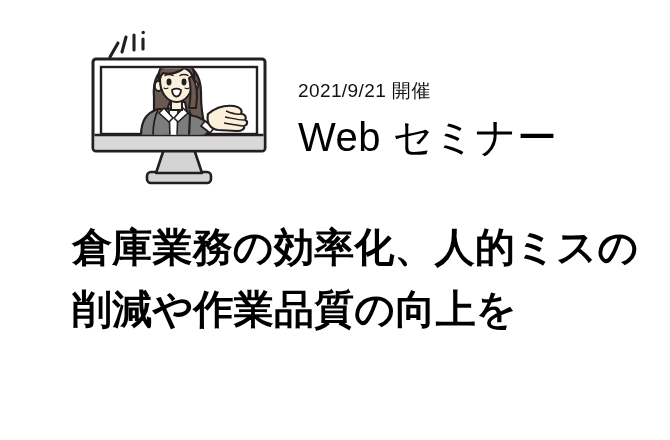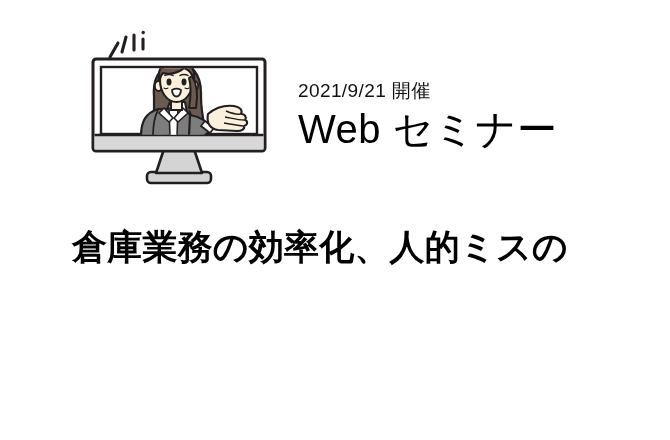--- a/index.html
+++ b/index.html
@@ -48,37 +48,38 @@
   }
   #event-date {
     font-size: 19px;
     line-height: 26px;
     letter-spacing: 0.4px;
     font-weight: 400;
     color: #111111;
     white-space: nowrap;
   }
   #seminar-title {
+    margin-top: 8px;
     font-size: 40px;
     line-height: 50px;
     letter-spacing: 0.5px;
     font-weight: 400;
     color: #000000;
     white-space: nowrap;
   }
 
   
   #body-copy {
     position: absolute;
     left: 72px;
     top: 216px;
     width: 580px;
   }
   .copy-line {
-    font-size: 35px;
+    font-size: 40px;
     line-height: 62px;
     font-weight: 700;
     letter-spacing: 0.2px;
     color: #000000;
     white-space: nowrap;
   }
 </style>
 </head>
 <body>
 
@@ -178,15 +179,16 @@
     </div>
 
     <div id="heading-block">
       <div id="event-date">2021/9/21 開催</div>
       <div id="seminar-title">Web セミナー</div>
     </div>
   </div>
 
   <div id="body-copy">
     <div class="copy-line">倉庫業務の効率化、人的ミスの</div>
+    <div class="copy-line">削減や作業品質の向上を</div>
   </div>
 
 </div>
 
 </body></html>

